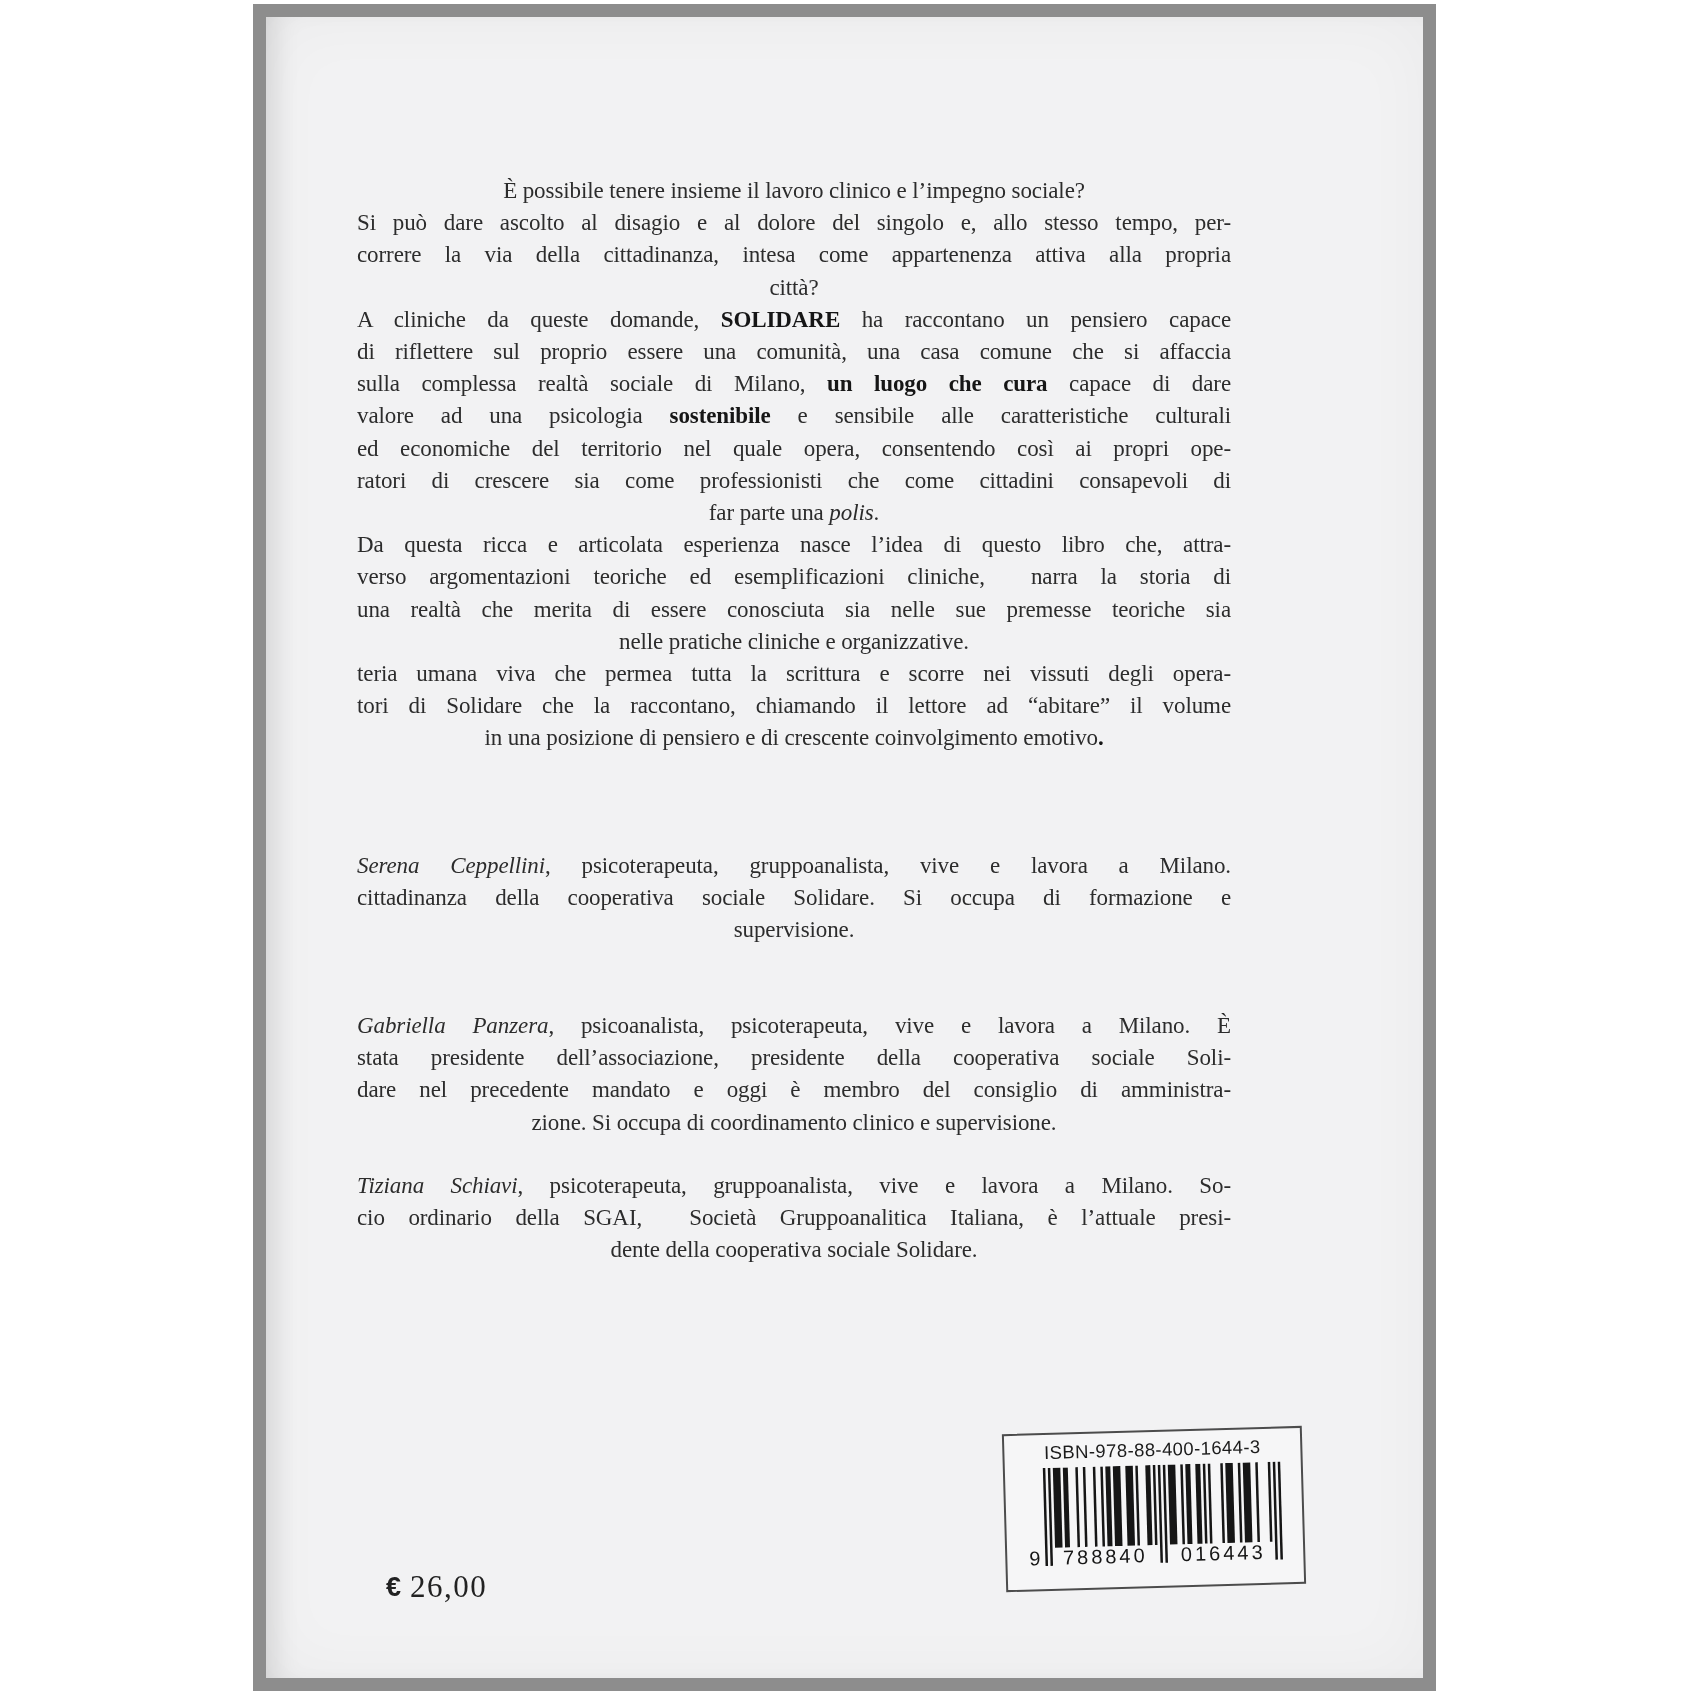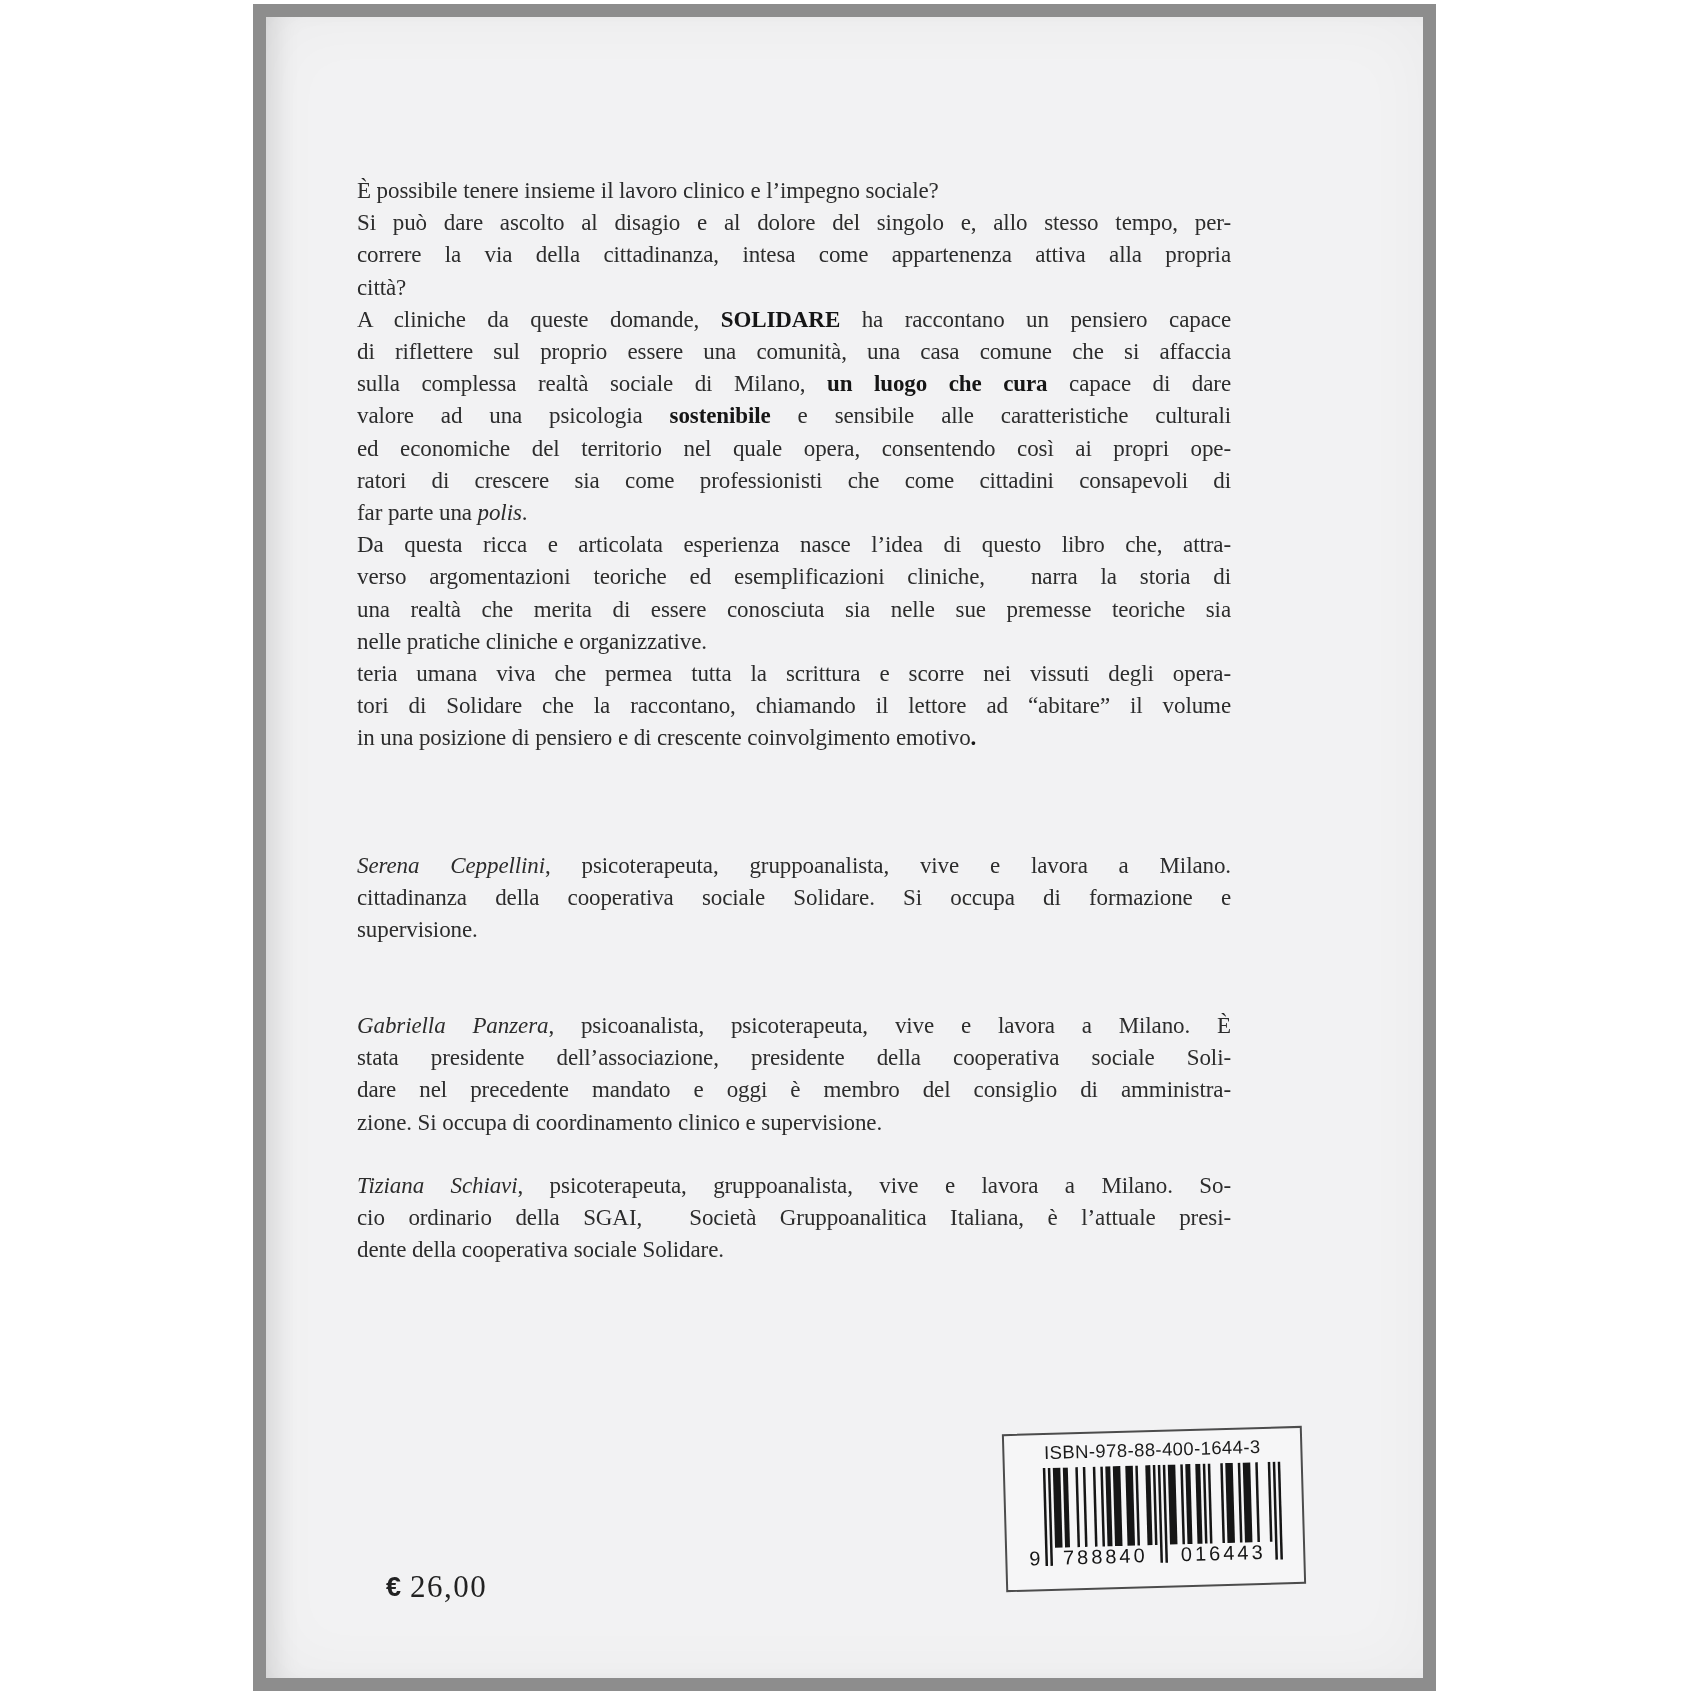--- a/index.html
+++ b/index.html
@@ -30,21 +30,21 @@
   .textcol {
     position: absolute;
     left: 91px;
     width: 874px;
     font-family: "Liberation Serif", serif;
     font-size: 23px;
     letter-spacing: -0.1px;
     line-height: 32.2px;
     color: #2c2c2c;
   }
-  .line { text-align: left; white-space: pre-wrap; }
+  .line { text-align: center; white-space: pre-wrap; }
   .line.j { text-align: justify; text-align-last: justify; }
   .seg-n { font-style: normal; font-weight: normal; }
   .seg-b { font-weight: bold; color: #161616; }
   .seg-i { font-style: italic; }
   .price {
     position: absolute;
     left: 120px;
     top: 1552px;
     color: #222;
   }

